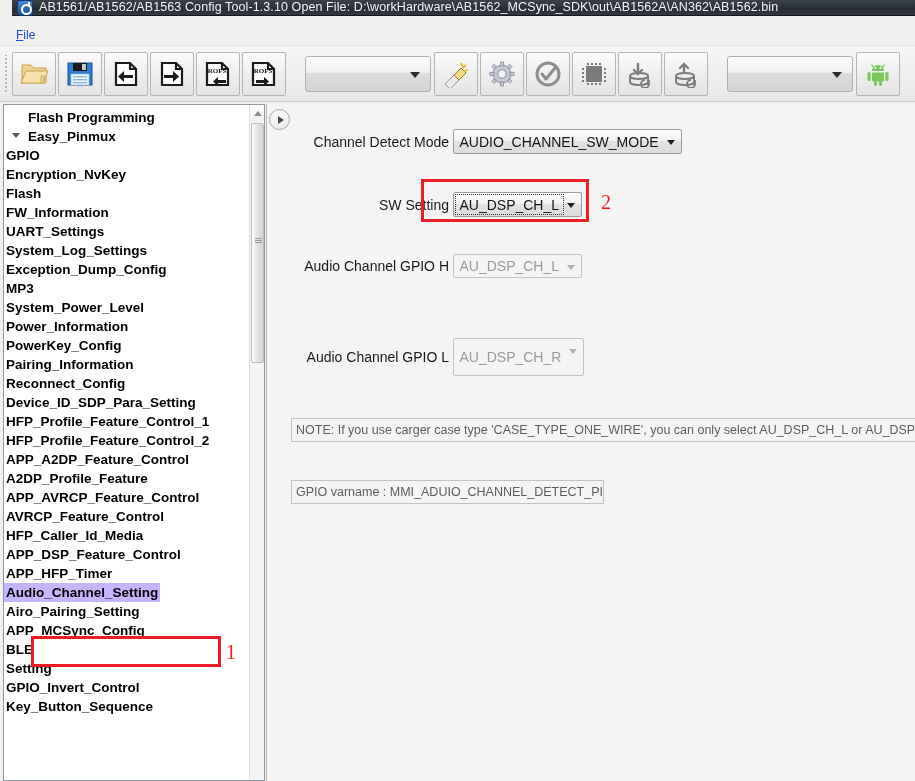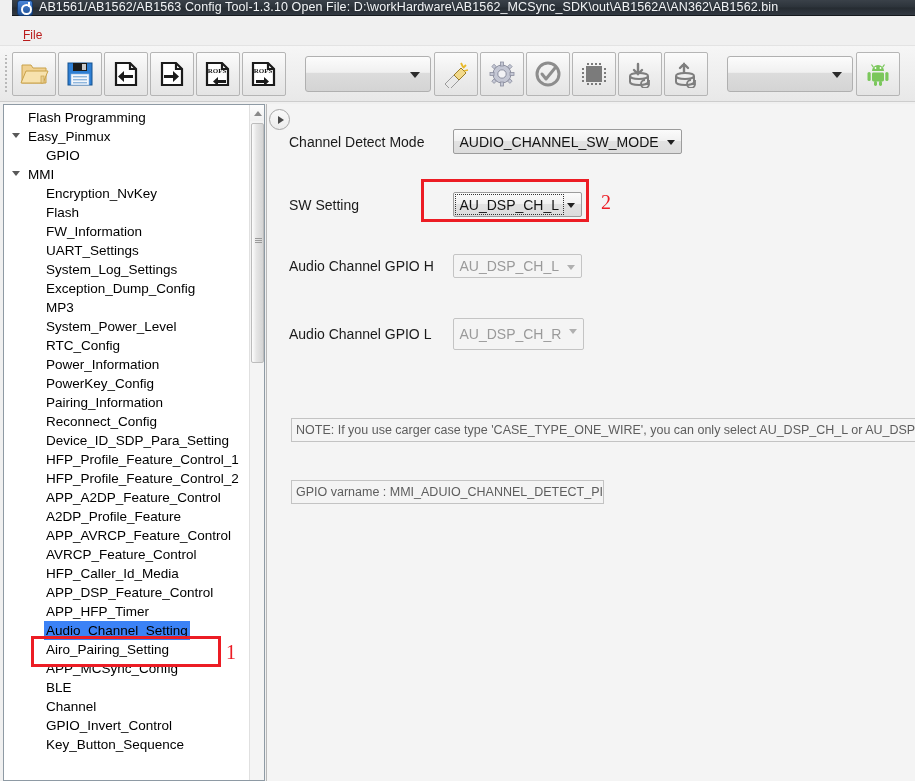--- a/index.html
+++ b/index.html
@@ -37,23 +37,22 @@
     letter-spacing: 0.1px;
   }
 
   
   #menubar {
     position: absolute; left: 0; top: 24px; width: 915px; height: 21px;
     background: #f0f0f0;
     display: flex; align-items: center;
   }
   .menu-item {
-    font-size: 12px; color: #b91c1c; padding: 2px 7px 2px 16px;
+    font-size: 12px; color: #1d4ed8; padding: 2px 7px 2px 16px;
     cursor: default;
-    margin-left: 7px;
   }
   .menu-item u { text-decoration: underline; }
 
   
   #toolbar {
     position: absolute; left: 0; top: 45px; width: 915px; height: 57px;
     background: linear-gradient(to bottom, #f6f6f6 0%, #efefef 50%, #e8e8e8 100%);
     border-top: 1px solid #e3e3e3;
     border-bottom: 1px solid #cdcdcd;
     display: flex; align-items: center;
@@ -92,24 +91,24 @@
   }
   #tree-list {
     position: absolute; left: 0; top: 0; width: 246px; height: 100%;
     padding-top: 3px;
   }
   .tree-row {
     height: 19px; line-height: 19px;
     font-size: 13.5px; color: #000; white-space: nowrap;
     position: relative; cursor: default;
   }
-  .tree-row .lbl { display: inline-block; padding: 0 2px; }
+  .tree-row .lbl { display: inline-block; padding: 0 2px; font-weight: bold; }
   .tree-row.depth1 { padding-left: 22px; }
-  .tree-row.depth2 { padding-left: 40px; }
-  .tree-row.selected .lbl { background: #3b82f6; }
+  .tree-row.depth2 { }
+  .tree-row.selected .lbl { background: #c4b5fd; }
   .tree-arrow {
     position: absolute; left: 8px; top: 6px;
     width: 0; height: 0;
     border-left: 4px solid transparent; border-right: 4px solid transparent;
     border-top: 5px solid #595959;
   }
 
   
   #tree-scroll {
     position: absolute; right: 0; top: 0; width: 15px; height: 100%;
@@ -134,20 +133,21 @@
     width: 7px; height: 5px;
     background-image: linear-gradient(#9a9a9a 1px, transparent 1px);
     background-size: 100% 2px;
   }
 
   
   #content {
     position: absolute; left: 266px; top: 104px; width: 649px; height: 677px;
     background: #f4f4f4;
     border-left: 1px solid #b8b8b8;
+    text-align: right;
   }
   #expand-btn {
     position: absolute; left: 2px; top: 5px;
     width: 21px; height: 21px; border-radius: 50%;
     border: 1px solid #a6a6a6;
     background: linear-gradient(to bottom, #fafafa, #ececec);
     display: flex; align-items: center; justify-content: center;
     font-size: 11px; color: #4a4a4a;
   }
   #expand-btn span {
@@ -377,49 +377,47 @@
   <div class="tb-gap"></div>
   <div class="tb-gap"></div>
 
 </div>
 
 <div id="tree-panel">
   <div id="tree-list">
       <div class="tree-row depth1"><span class="lbl">Flash Programming</span></div>
       <div class="tree-row depth1"><span class="tree-arrow"></span><span class="lbl">Easy_Pinmux</span></div>
       <div class="tree-row depth2"><span class="lbl">GPIO</span></div>
-      <div class="tree-row depth1"><span class="tree-arrow"></span><span class="lbl">MMI</span></div>
       <div class="tree-row depth2"><span class="lbl">Encryption_NvKey</span></div>
       <div class="tree-row depth2"><span class="lbl">Flash</span></div>
       <div class="tree-row depth2"><span class="lbl">FW_Information</span></div>
       <div class="tree-row depth2"><span class="lbl">UART_Settings</span></div>
       <div class="tree-row depth2"><span class="lbl">System_Log_Settings</span></div>
       <div class="tree-row depth2"><span class="lbl">Exception_Dump_Config</span></div>
       <div class="tree-row depth2"><span class="lbl">MP3</span></div>
       <div class="tree-row depth2"><span class="lbl">System_Power_Level</span></div>
-      <div class="tree-row depth2"><span class="lbl">RTC_Config</span></div>
       <div class="tree-row depth2"><span class="lbl">Power_Information</span></div>
       <div class="tree-row depth2"><span class="lbl">PowerKey_Config</span></div>
       <div class="tree-row depth2"><span class="lbl">Pairing_Information</span></div>
       <div class="tree-row depth2"><span class="lbl">Reconnect_Config</span></div>
       <div class="tree-row depth2"><span class="lbl">Device_ID_SDP_Para_Setting</span></div>
       <div class="tree-row depth2"><span class="lbl">HFP_Profile_Feature_Control_1</span></div>
       <div class="tree-row depth2"><span class="lbl">HFP_Profile_Feature_Control_2</span></div>
       <div class="tree-row depth2"><span class="lbl">APP_A2DP_Feature_Control</span></div>
       <div class="tree-row depth2"><span class="lbl">A2DP_Profile_Feature</span></div>
       <div class="tree-row depth2"><span class="lbl">APP_AVRCP_Feature_Control</span></div>
       <div class="tree-row depth2"><span class="lbl">AVRCP_Feature_Control</span></div>
       <div class="tree-row depth2"><span class="lbl">HFP_Caller_Id_Media</span></div>
       <div class="tree-row depth2"><span class="lbl">APP_DSP_Feature_Control</span></div>
       <div class="tree-row depth2"><span class="lbl">APP_HFP_Timer</span></div>
       <div class="tree-row depth2 selected"><span class="lbl">Audio_Channel_Setting</span></div>
       <div class="tree-row depth2"><span class="lbl">Airo_Pairing_Setting</span></div>
       <div class="tree-row depth2"><span class="lbl">APP_MCSync_Config</span></div>
       <div class="tree-row depth2"><span class="lbl">BLE</span></div>
-      <div class="tree-row depth2"><span class="lbl">Channel</span></div>
+      <div class="tree-row depth2"><span class="lbl">Setting</span></div>
       <div class="tree-row depth2"><span class="lbl">GPIO_Invert_Control</span></div>
       <div class="tree-row depth2"><span class="lbl">Key_Button_Sequence</span></div>
     </div>
   <div id="tree-scroll">
     <div id="tree-sb-up"></div>
     <div id="tree-sb-thumb"></div>
   </div>
 </div>
 
 <div id="content">
@@ -447,21 +445,21 @@
   <div class="field-row" style="left:22px; top:150px;">
     <span class="field-label" style="display:inline-block; width:160px;">Audio Channel GPIO H</span>
     <span class="combo disabled" style="height:24px;">
       <span>AU_DSP_CH_L</span>
       <span class="caret"></span>
     </span>
   </div>
 
   <div class="field-row" style="left:22px; top:214px;">
     <span class="field-label" style="display:inline-block; width:160px;">Audio Channel GPIO L</span>
-    <span class="combo disabled" style="height:32px;">
+    <span class="combo disabled" style="height:38px;margin-top:20px;">
       <span>AU_DSP_CH_R</span>
       <span class="caret"></span>
     </span>
   </div>
 
   <div class="note-box" style="left:24px; top:314px; width:660px;">NOTE: If you use carger case type 'CASE_TYPE_ONE_WIRE', you can only select AU_DSP_CH_L or AU_DSP_CH_R</div>
 
   <div class="note-box" style="left:24px; top:376px; width:313px;">GPIO varname : MMI_ADUIO_CHANNEL_DETECT_PIN</div>
 </div>
 

